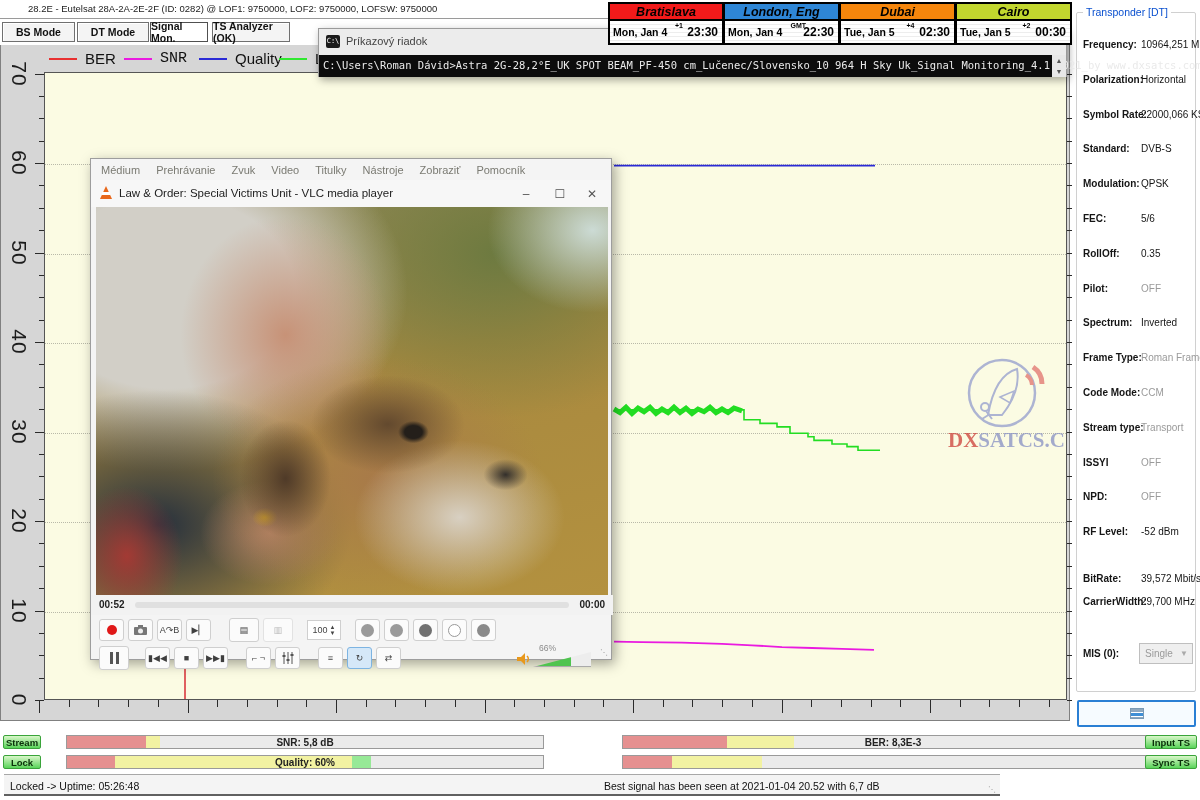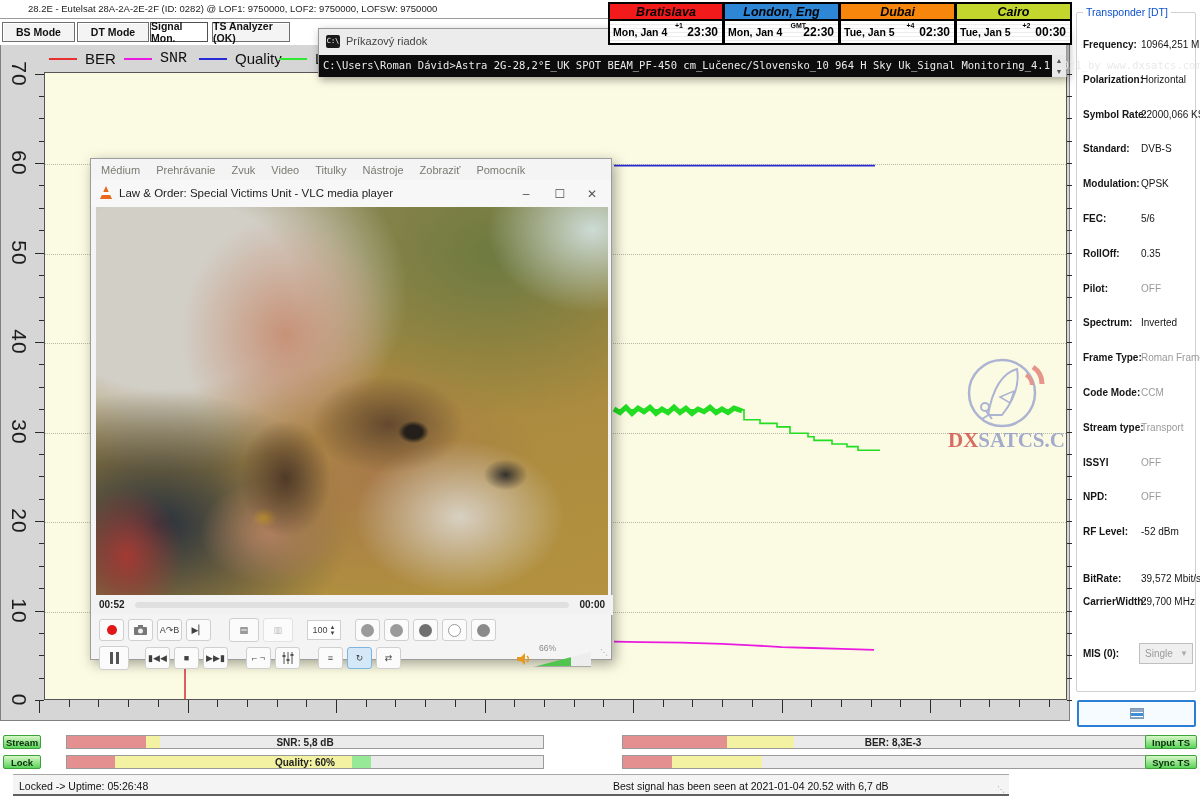--- a/index.html
+++ b/index.html
@@ -133,21 +133,21 @@
 
   
   .gbtn { position:absolute; height:14px; background:linear-gradient(#d9f7c9,#5ad45a);
     border:1px solid #3aa43a; border-radius:2px; font-size:9.5px; font-weight:bold; color:#0a300a;
     display:flex; align-items:center; justify-content:center; }
   .pbar { position:absolute; height:14px; background:#ebebeb; border:1px solid #9a9a9a;
     display:flex; overflow:hidden;margin-left:24px; }
   .pbar .seg { height:100%; }
   .pbar .ptext { position:absolute; left:0; top:1px; width:100%; text-align:center;
     font-size:10px; font-weight:bold; color:#222; }
-  #statusline { position:absolute; left:13px; top:774px; width:996px; height:22px;
+  #statusline { position:absolute; left:4px; top:774px; width:996px; height:22px;
     background:#f4f4f4; border-top:1px solid #a8a8a8; border-bottom:2px solid #606060; }
   .statustext { position:absolute; top:5px; font-size:10.5px; color:#111; }
   #win-grip { position:absolute; right:3px; top:10px; font-size:8px; color:#999; letter-spacing:1px; }
 </style>
 </head>
 <body>
 
 <div id="screen">
 
   <div id="app-titlebar">

